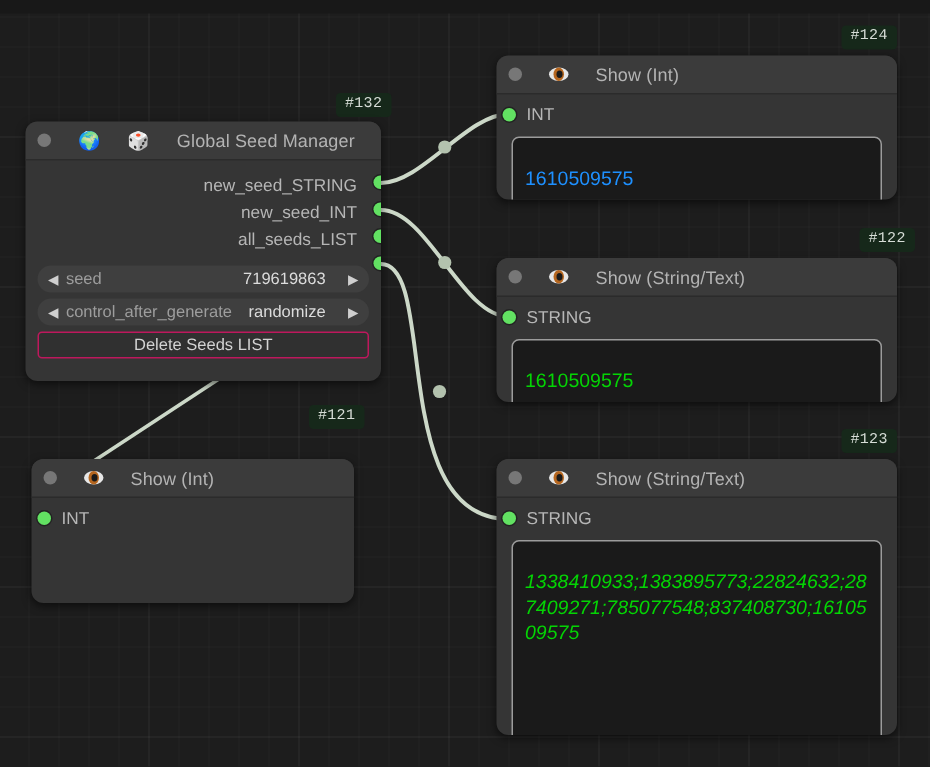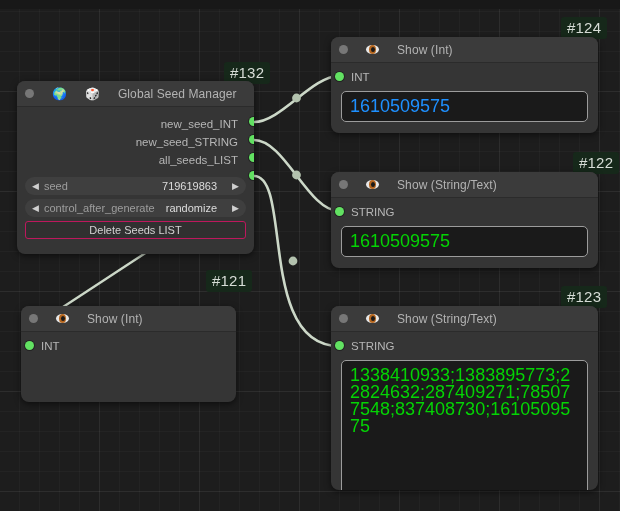--- a/index.html
+++ b/index.html
@@ -57,24 +57,25 @@
     color: #b3b3b3; font-size: 12px; white-space: nowrap;
     letter-spacing: .1px;
   }
   .node-body { position: relative; padding: 0; }
 
   
   .node-badge {
     position: absolute;
     background: #16281a;
     color: #d7ddd7;
-    font-size: 15px;
+    font-size: 10px;
     padding: 2px 6px 3px 6px;
     border-radius: 3px;
     letter-spacing: .2px;
+    font-family: Liberation Mono, monospace;
   }
 
   
   .port-dot {
     position: absolute;
     width: 9px; height: 9px; border-radius: 50%;
     background: #62e162;
     box-shadow: 0 0 0 1px rgba(0,0,0,.35);
   }
   .out-row {
@@ -112,22 +113,22 @@
     display: flex; align-items: center; justify-content: center;
     color: #d3d3d3; font-size: 11px;
   }
 
   
   .valbox {
     margin: 2px 10px 10px 10px;
     border: 1px solid #9c9c9c;
     border-radius: 5px;
     background: #1a1a1a;
-    padding: 6px 8px;
-    font-size: 18px;
+    padding: 18px 8px;
+    font-size: 13px;
     line-height: 17px;
     word-break: break-all;
     overflow: hidden;
   }
   .valbox.int { color: #1e90ff; }
   .valbox.str { color: #04d404; }
 
   
   .eye {
     position: relative; width: 13px; height: 9px; flex: none;
@@ -167,24 +168,24 @@
   <div class="node" style="left:17px; top:81px; width:237px; height:173px;">
     <div class="node-header">
       <span class="collapse-dot"></span>
       <span class="hdr-emoji">🌍</span>
       <span class="hdr-emoji">🎲</span>
       <span class="node-title">Global Seed Manager</span>
     </div>
     <div class="node-body">
       <div style="height:8px;"></div>
       <div class="out-row">
+        <span>new_seed_STRING</span>
+      </div>
+      <div class="out-row">
         <span>new_seed_INT</span>
-      </div>
-      <div class="out-row">
-        <span>new_seed_STRING</span>
       </div>
       <div class="out-row">
         <span>all_seeds_LIST</span>
       </div>
 
       <div style="height:4px;"></div>
 
       <div class="widget">
         <span class="arrow">◀</span>
         <span class="w-name">seed</span>
@@ -267,18 +268,18 @@
       <span class="collapse-dot"></span>
       <span class="eye"></span>
       <span class="node-title">Show (String/Text)</span>
     </div>
     <div class="node-body">
       <div style="height:5px;"></div>
       <div class="in-row">
         <span>STRING</span>
       </div>
       <div style="height:3px;"></div>
-      <div class="valbox str" style="height:139px;">1338410933;1383895773;22824632;287409271;785077548;837408730;1610509575</div>
+      <div class="valbox str" style="height:139px;font-style:italic;">1338410933;1383895773;22824632;287409271;785077548;837408730;1610509575</div>
     </div>
     <span class="port-dot" style="left:4px; top:35px;"></span>
   </div>
 
 </div>
 
 </body></html>

